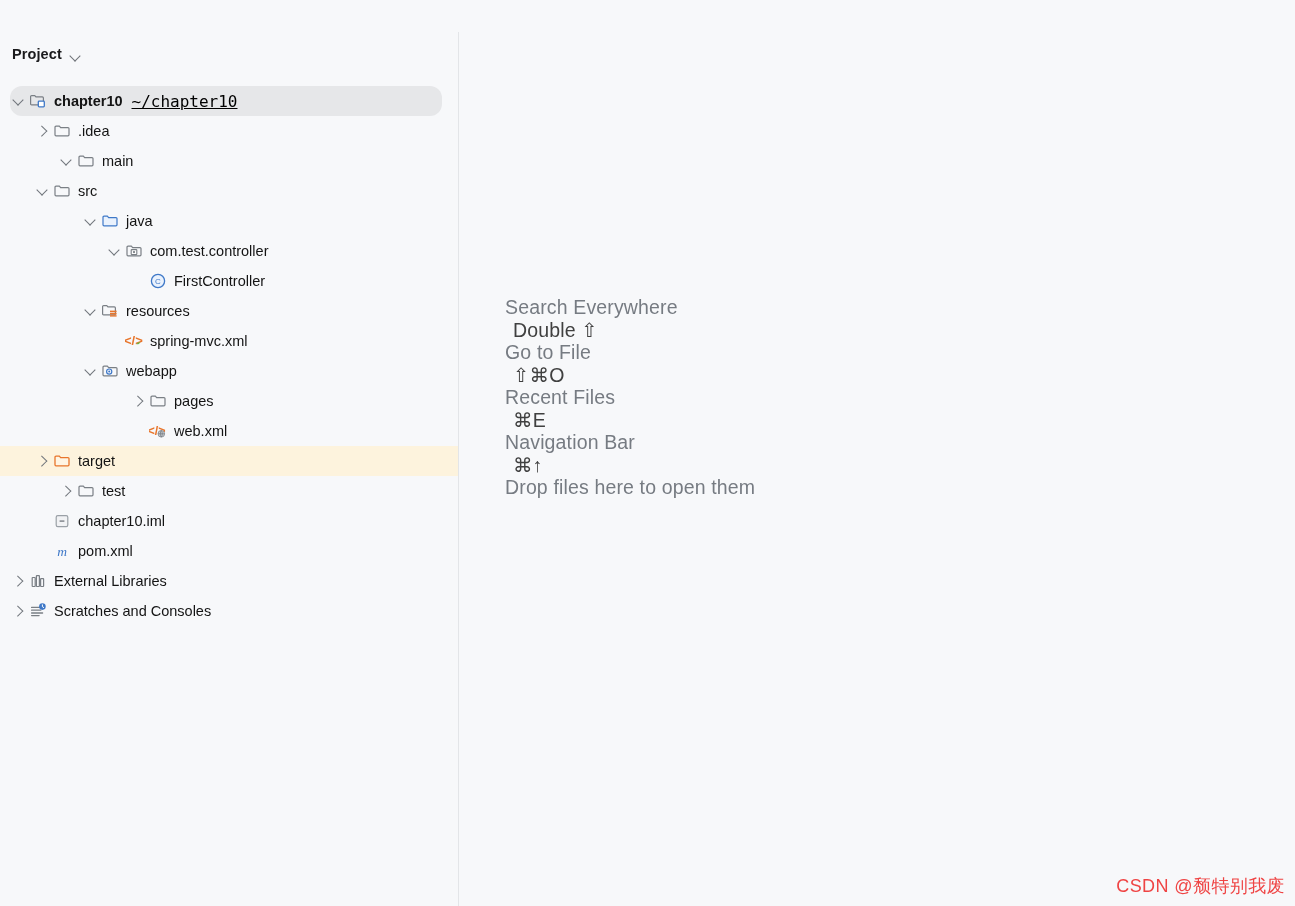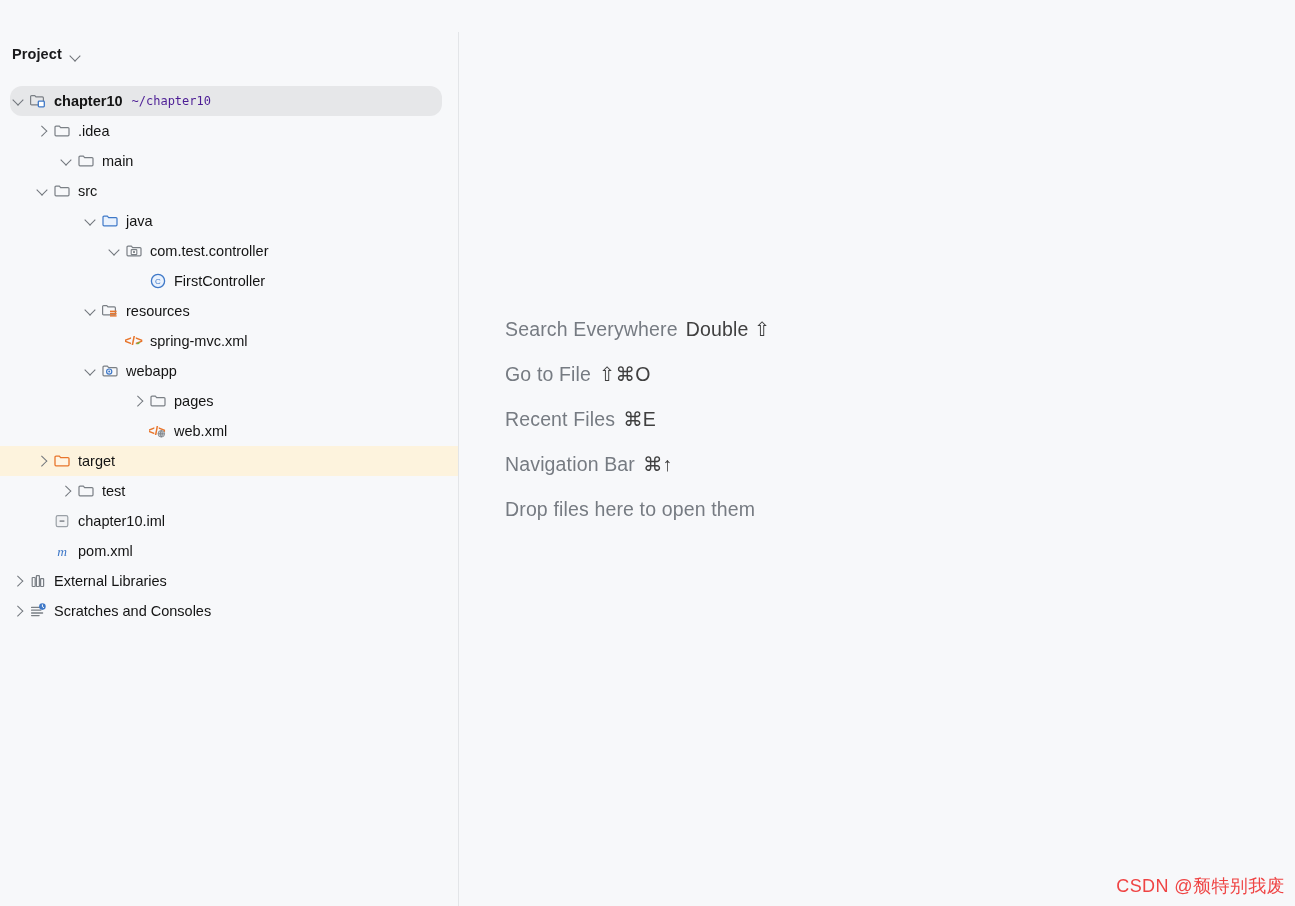--- a/index.html
+++ b/index.html
@@ -106,48 +106,50 @@
     margin-right: 7px;
     margin-left: 3px;
     position: relative;
     display: inline-block;
   }
   .icon svg { display: block; }
 
   .label { font-size: 14.5px; color: #141414; }
   .label.bold { font-weight: bold; }
   .sub-label {
-    font-size: 12px;
-    color: #4c1d95;
+    font-size: 16px;
+    color: #000000;
     margin-left: 9px;
     font-family: "DejaVu Sans Mono", "Liberation Mono", monospace;
+    text-decoration: underline;
   }
 
   
   #editor {
     position: relative;
     flex: 1 1 auto;
     height: 906px;
     background: #F7F8FA;
   }
   .hints {
     position: absolute;
     left: 46px;
     top: 296px;
     display: flex;
     flex-direction: column;
   }
   .hint {
     height: 45px;
     display: flex;
-    align-items: flex-end;
+    align-items: flex-start;
     font-size: 19.5px;
     color: #767B82;
     letter-spacing: 0.15px;
     white-space: nowrap;
+    flex-direction: column;
   }
   .hint .key {
     margin-left: 8px;
     color: #404040;
     font-size: 19.5px;
   }
   .watermark {
     position: absolute;
     right: 10px;
     bottom: 8px;

